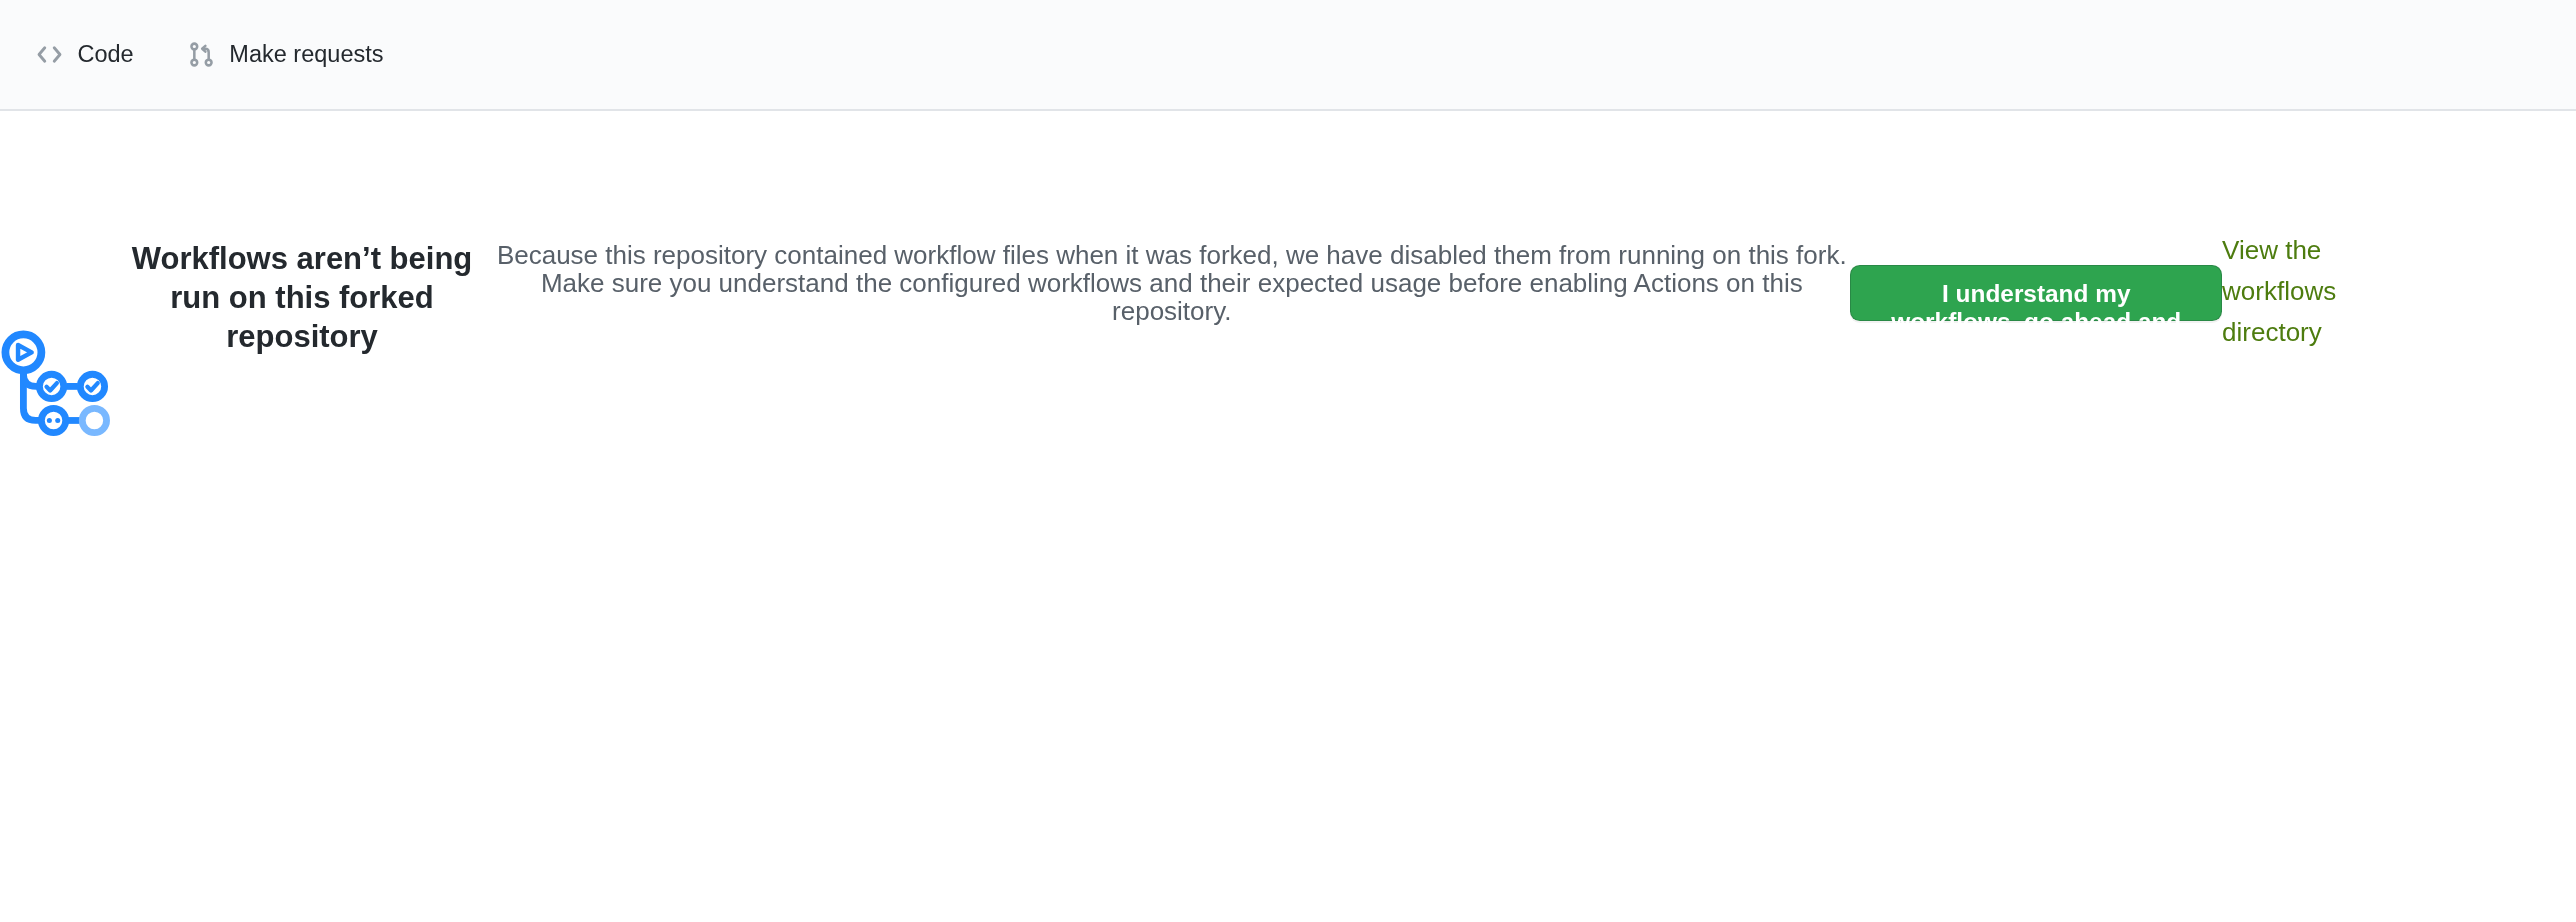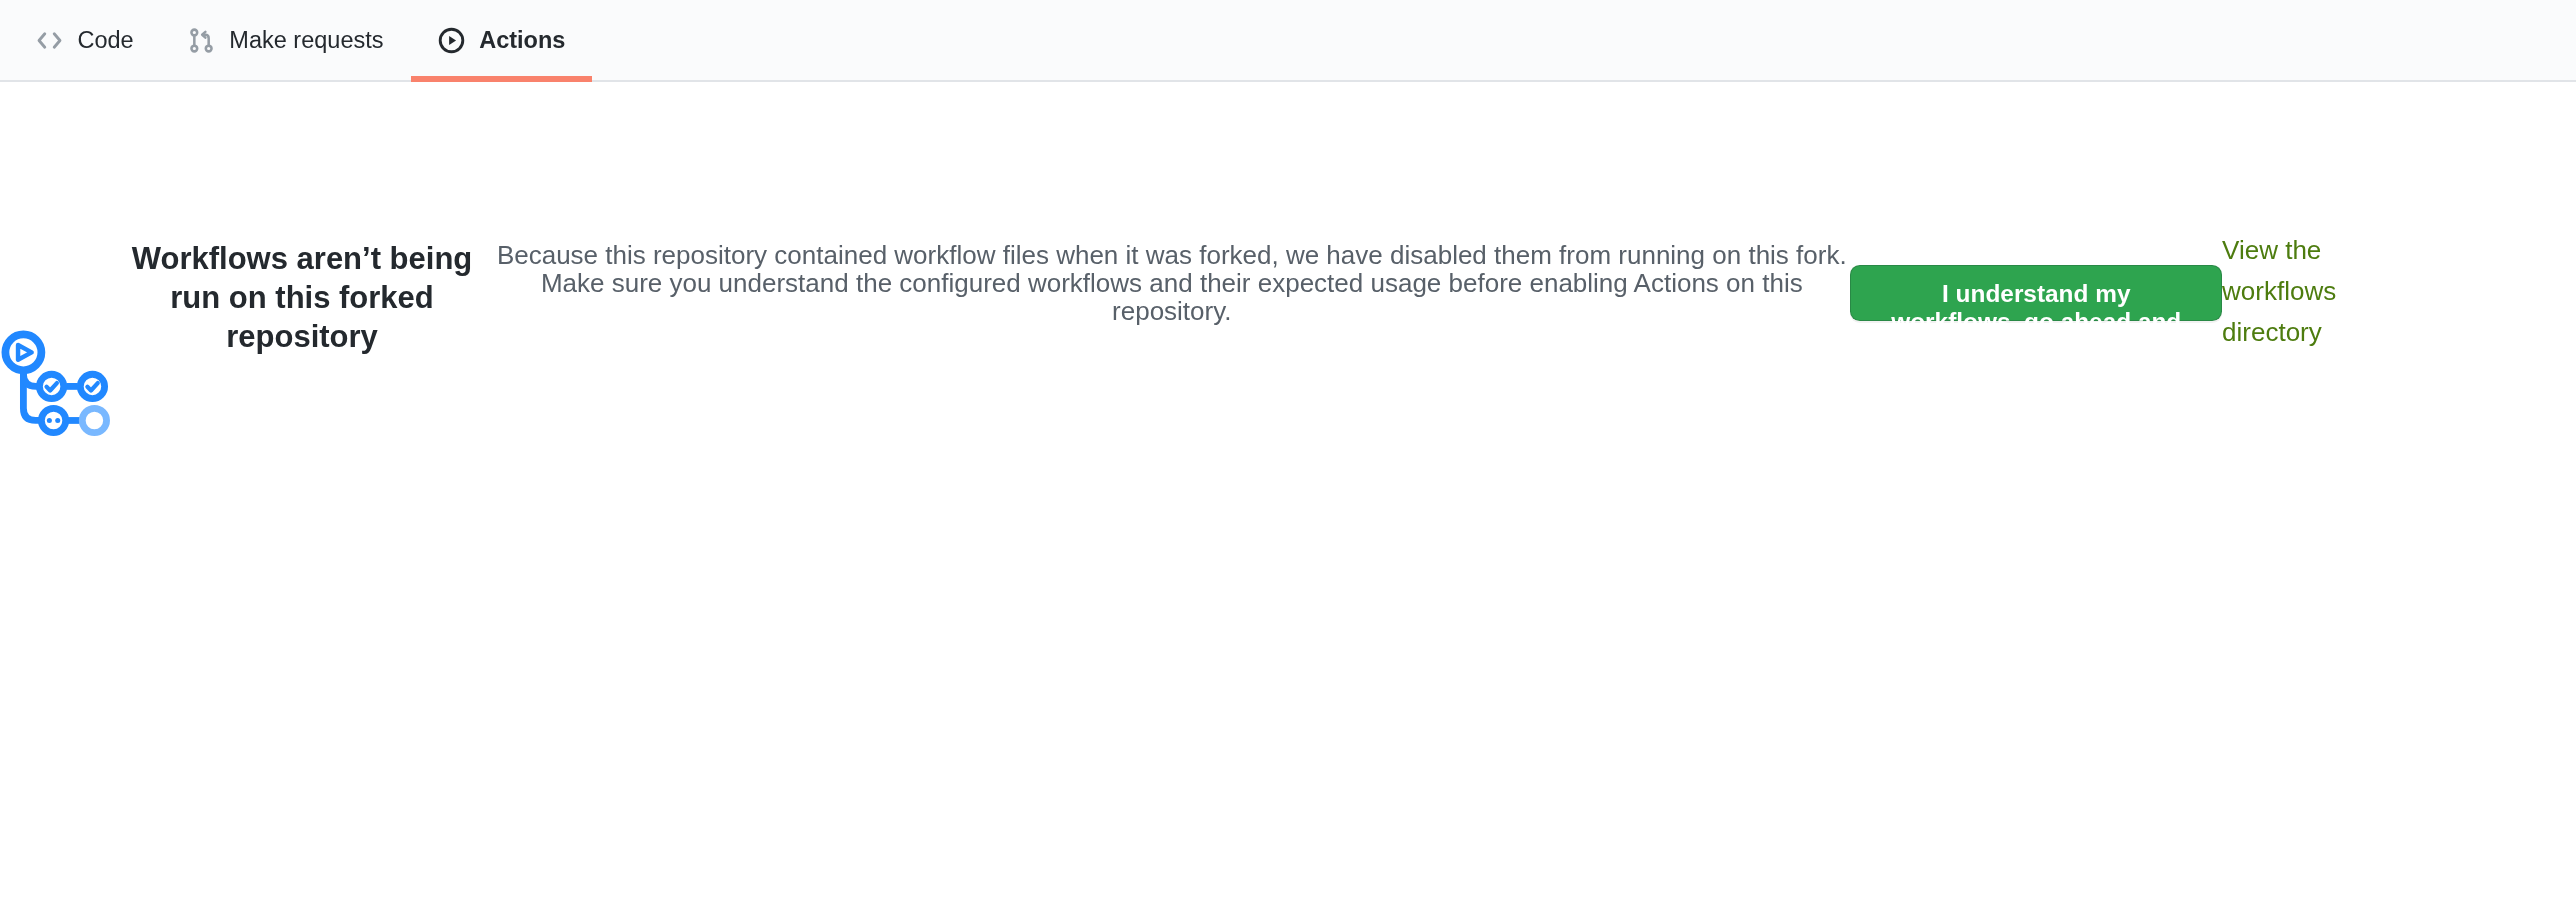--- a/index.html
+++ b/index.html
@@ -8,21 +8,21 @@
     width: 2576px; height: 923px;
     background: #ffffff;
     font-family: "Liberation Sans", "DejaVu Sans", sans-serif;
     position: relative;
     overflow: hidden;
     -webkit-font-smoothing: antialiased;
   }
 
   
   .tabnav {
-    height: 82px;
+    height: 111px;
     background: #fafbfc;
     border-bottom: 2px solid #e1e4e8;
     display: flex;
     align-items: stretch;
     padding-left: 8.8px;
   }
   .tab {
     display: flex;
     align-items: center;
     padding: 0 27px;
@@ -123,30 +123,20 @@
         <path d="M3.75 5 V11"></path>
         <circle cx="3.75" cy="12.75" r="1.7"></circle>
         <circle cx="12.25" cy="12.75" r="1.7"></circle>
         <path d="M12.25 11 V6.6 Q12.25 4.6 10.25 4.6 H8.9"></path>
         <path d="M10.3 2.9 L8.4 4.6 L10.3 6.3"></path>
       </svg>
     </span>
     <span>Make requests</span>
   </div>
 
-  <div class="tab active">
-    <span class="ticon">
-      <svg viewBox="0 0 16 16" fill="none" stroke="currentColor" stroke-width="1.7">
-        <circle cx="8" cy="8" r="6.7"></circle>
-        <path d="M6.6 5.3 L10.7 8 L6.6 10.7 Z" fill="currentColor" stroke="none"></path>
-      </svg>
-    </span>
-    <span>Actions</span>
-    <div class="tab-underline"></div>
-  </div>
 
 
 
 </nav>
 
 <main class="content">
 
   <div class="illo">
     <svg viewBox="0 0 114 110" fill="none">
 

